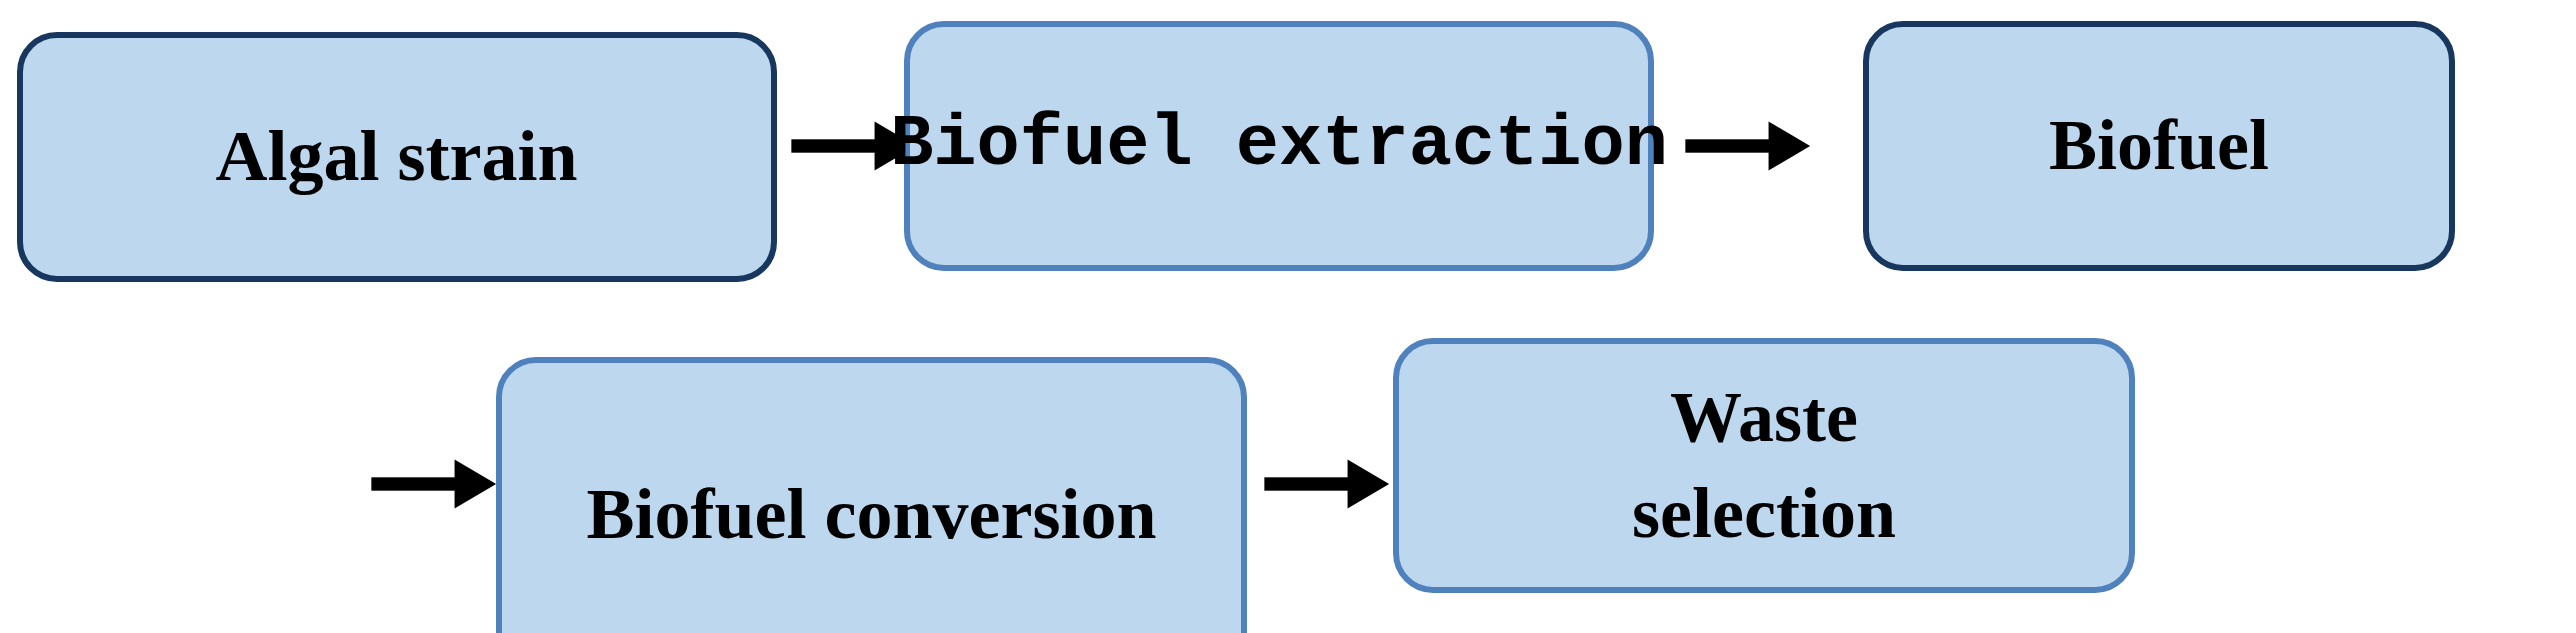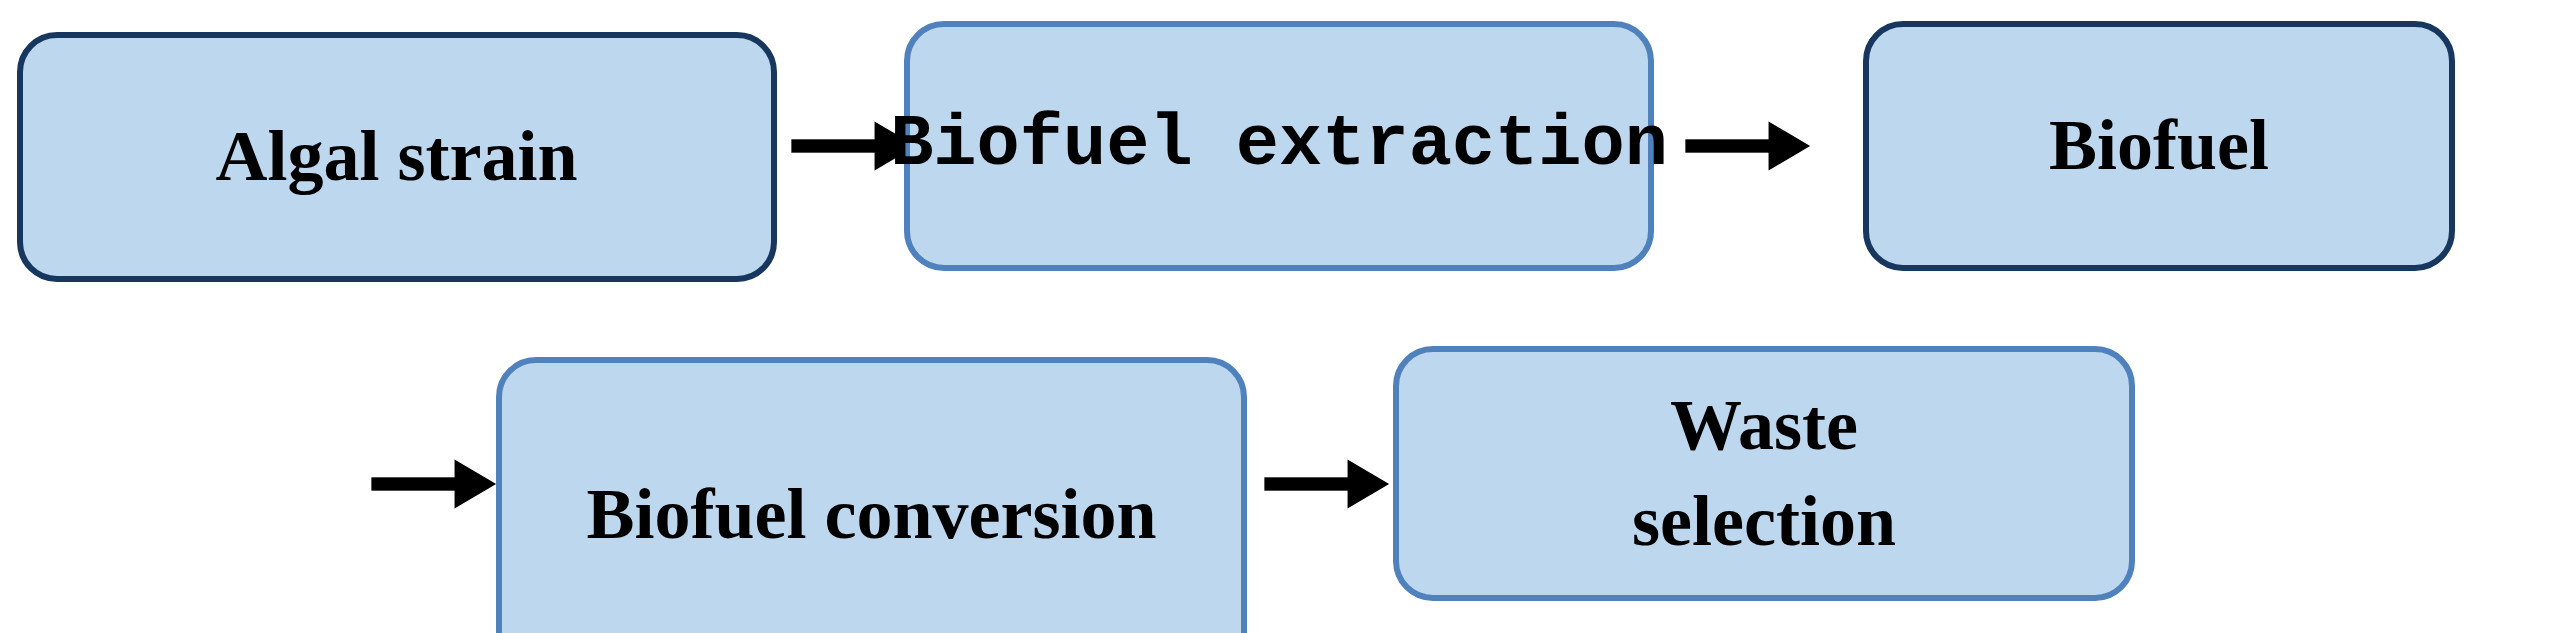--- a/index.html
+++ b/index.html
@@ -77,19 +77,19 @@
     <span class="line">Biofuel conversion</span>
   </div>
 
   <div class="arrow" style="left:1264px;top:458px;">
     <svg viewBox="0 0 170 70" xmlns="http://www.w3.org/2000/svg" aria-hidden="true">
       <rect class="shape" x="0" y="26" width="122" height="18"></rect>
       <polygon class="shape" points="112,2 112,68 168,35"></polygon>
     </svg>
   </div>
 
-  <div class="node" style="left:1393px;top:346px;width:742px;height:255px;">
+  <div class="node" style="left:1393px;top:338px;width:742px;height:255px;">
     <span class="line">Waste</span>
     <span class="line">selection</span>
   </div>
 
 </div>
 
 
 </body></html>

